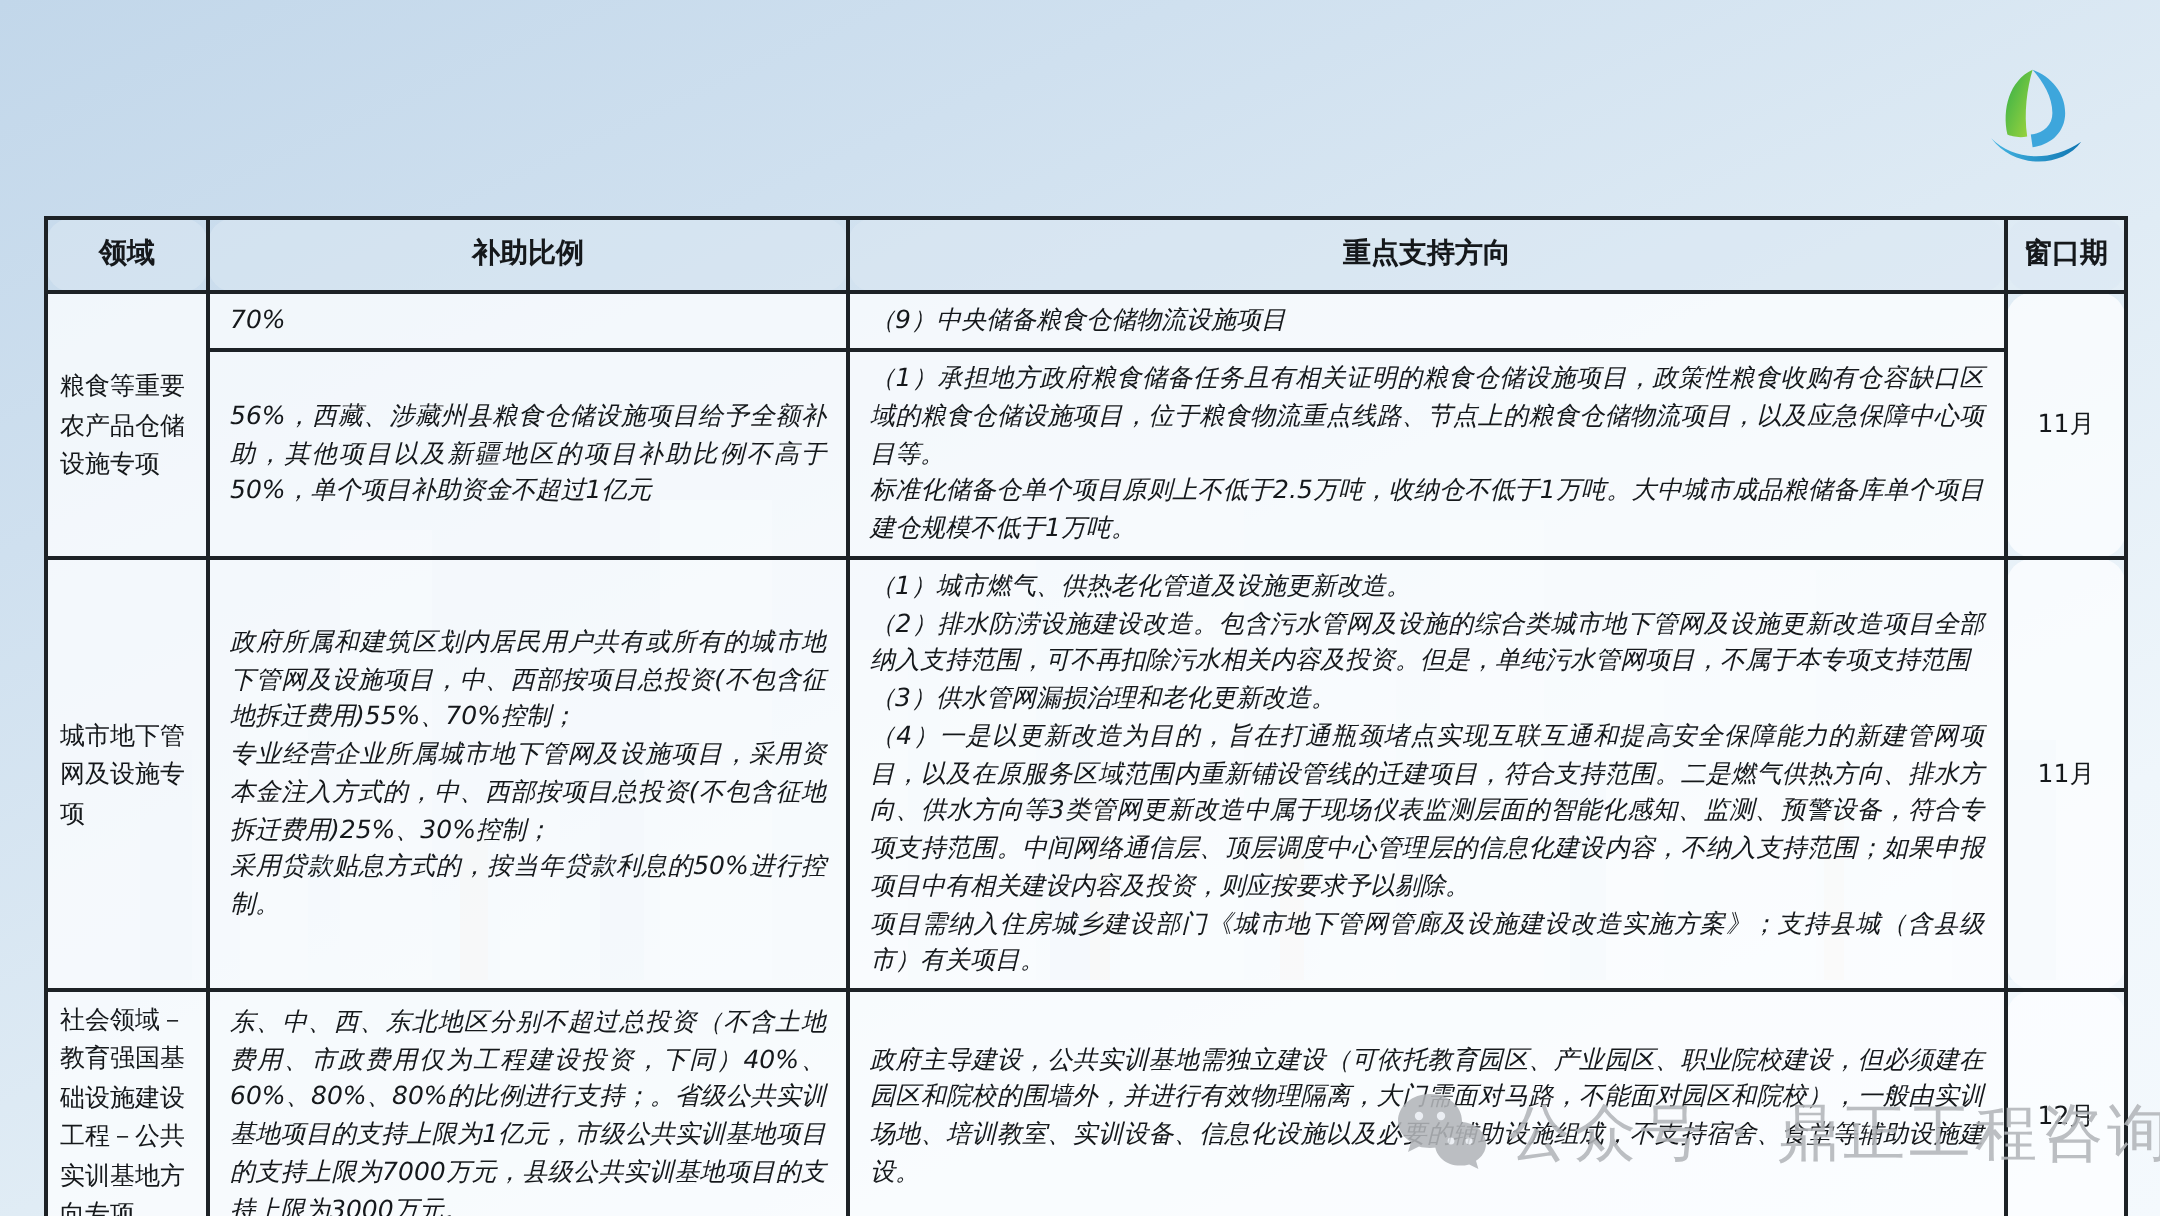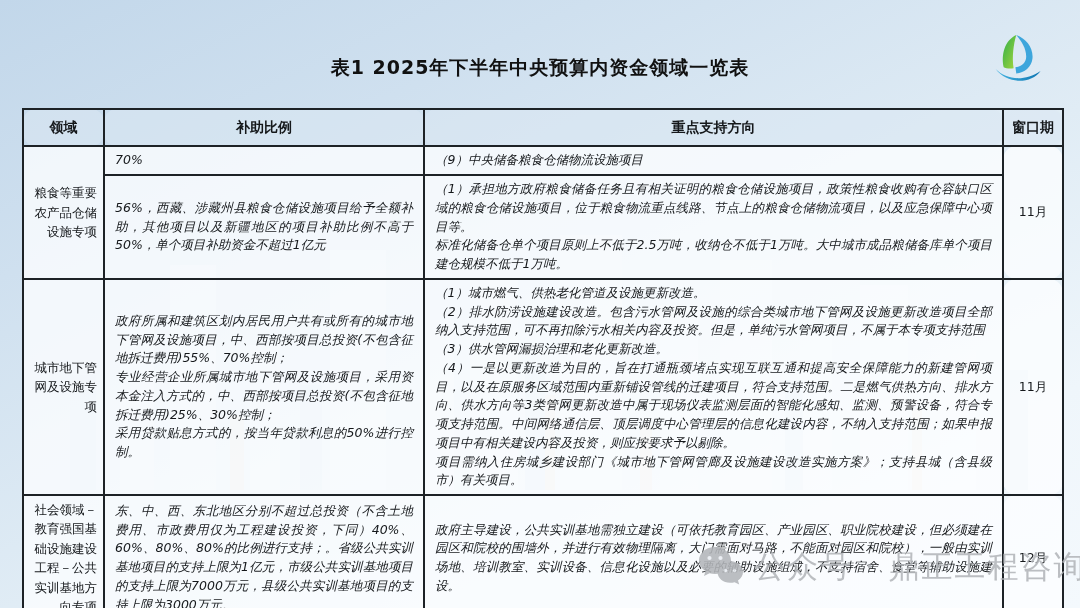--- a/index.html
+++ b/index.html
@@ -34,21 +34,21 @@
     font-size:12.5px;
     line-height:1.5;
     vertical-align:middle;
     overflow:hidden;
   }
   .main th{
     background:rgba(219,232,243,0.55);
     font-size:14px;font-weight:bold;text-align:center;
     height:31px;padding:2px 4px;border-radius:13px;
   }
-  td.cell-field{padding:4px 6px;text-align:right;line-height:1.55;}
+  td.cell-field{padding:4px 6px;text-align:left;line-height:1.55;}
   td.cell-subsidy,td.cell-support{text-align:justify;white-space:pre-line;font-style:italic;}
   td.cell-window{text-align:center;border-radius:14px;}
   
   .watermark{
     position:absolute;left:698px;top:546px;
     display:flex;align-items:center;gap:10px;
     color:#b3b6ba;opacity:.88;
   }
   .watermark-label{font-size:31px;letter-spacing:2px;white-space:nowrap;}
 </style>
@@ -98,21 +98,20 @@
           <stop offset="0" stop-color="#45b5e2"></stop>
             <stop offset="1" stop-color="#0f76b2"></stop>
         </linearGradient>
       </defs>
       <path d="M27 2 C 14 8, 10 24, 13 38 C 15 39, 20 40, 24 39 C 22 26, 24 12, 27 2 Z" fill="url(#lg)"></path>
       <path d="M27 2 C 38 6, 46 16, 45 28 C 44 38, 36 44, 27 45 L 26 38 C 33 37, 38 33, 38 26 C 38 17, 33 9, 27 2 Z" fill="#2b9fd9" opacity="0.9"></path>
       <path d="M4 40 C 16 52, 36 54, 54 42 C 44 56, 18 58, 4 40 Z" fill="url(#lb)"></path>
     </svg>
   </div>
 
-  <div class="page-title">表1  2025年下半年中央预算内资金领域一览表</div>
 
   <table class="main">
     <colgroup>
       <col style="width:81px">
         <col style="width:320px">
         <col style="width:579px">
         <col style="width:60px">
     </colgroup>
     <tbody>
         <tr style="height:35px;">

